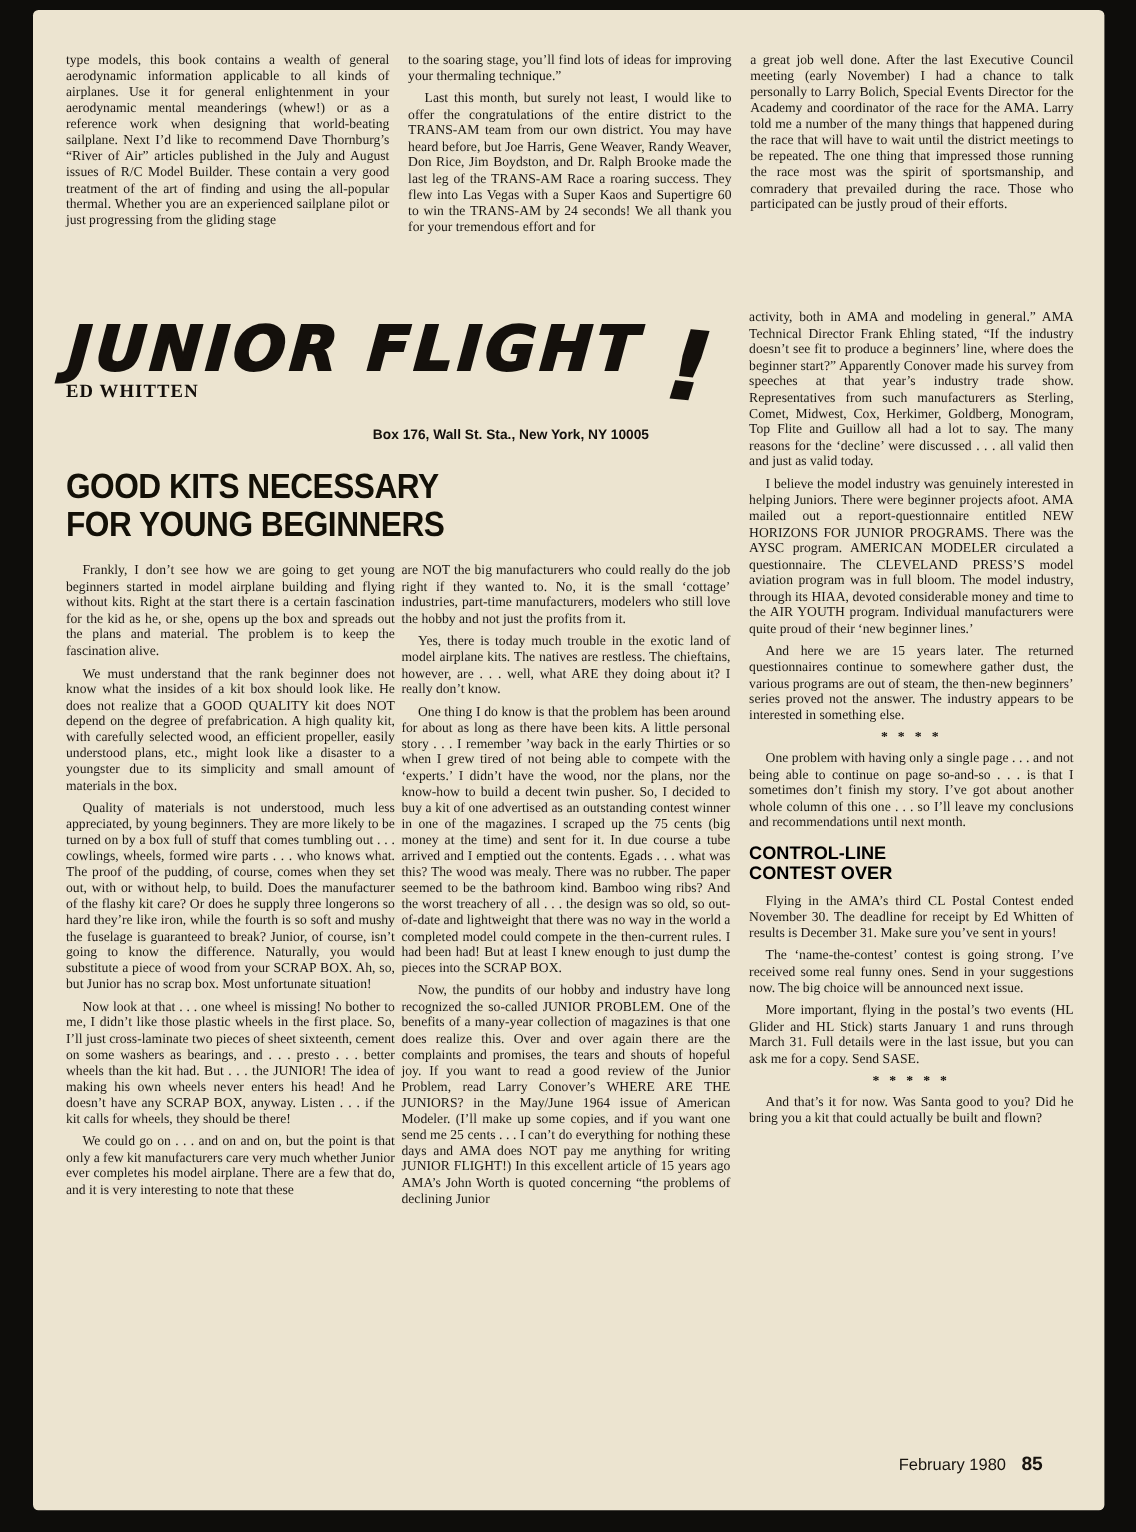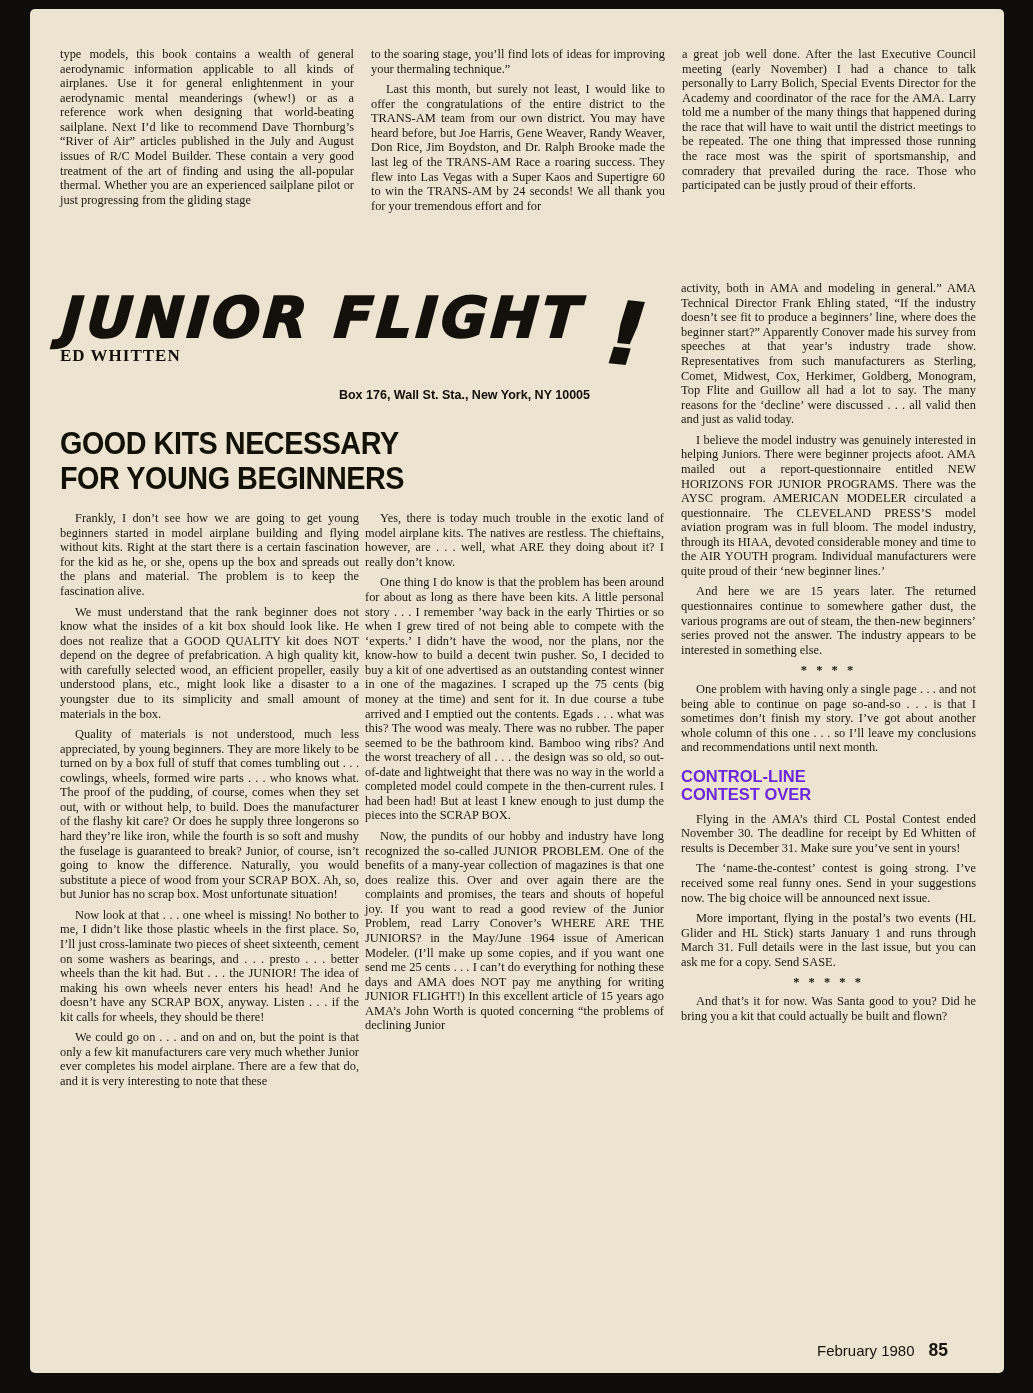--- a/index.html
+++ b/index.html
@@ -44,27 +44,27 @@
   .article-heading {
     font-family:"Liberation Sans", sans-serif; font-weight:bold; font-size:30px;
     line-height:1.1; letter-spacing:-0.5px; color:#131007;
     margin:12px 0 20px; transform:scale(0.96,1.06); transform-origin:left top;
   }
   .two-cols { display:flex; gap:6px; }
   .two-cols .col { flex:1; }
 
   .subhead {
     font-family:"Liberation Sans", sans-serif; font-weight:bold; font-size:16.5px;
-    line-height:1.12; margin:12px 0 8px; text-align:left; color:#6d28d9; text-indent:0;
+    line-height:1.12; margin:12px 0 8px; text-align:left; color:#000000; text-indent:0;
   }
   .subhead span { display:block; }
   .stars { text-align:center; letter-spacing:3px; font-weight:bold; font-size:12.5px; margin:1px 0 4px; text-indent:0; }
 
   .page-footer {
-    position:absolute; right:56px; bottom:12px;
+    position:absolute; right:56px; bottom:32px;
     font-family:"Liberation Sans", sans-serif; font-size:15px; color:#18140f;
   }
   .page-footer .pageno { font-weight:bold; font-size:17.5px; margin-left:14px; }
 </style>
 </head>
 <body>
 
 <div class="scan">
   <div class="paper">
 
@@ -100,20 +100,21 @@
 
         <div class="two-cols">
           <div class="col">
             <p>Frankly, I don’t see how we are going to get young beginners started in model airplane building and flying without kits. Right at the start there is a certain fascination for the kid as he, or she, opens up the box and spreads out the plans and material. The problem is to keep the fascination alive.</p>
             <p>We must understand that the rank beginner does not know what the insides of a kit box should look like. He does not realize that a GOOD QUALITY kit does NOT depend on the degree of prefabrication. A high quality kit, with carefully selected wood, an efficient propeller, easily understood plans, etc., might look like a disaster to a youngster due to its simplicity and small amount of materials in the box.</p>
             <p>Quality of materials is not understood, much less appreciated, by young beginners. They are more likely to be turned on by a box full of stuff that comes tumbling out . . . cowlings, wheels, formed wire parts . . . who knows what. The proof of the pudding, of course, comes when they set out, with or without help, to build. Does the manufacturer of the flashy kit care? Or does he supply three longerons so hard they’re like iron, while the fourth is so soft and mushy the fuselage is guaranteed to break? Junior, of course, isn’t going to know the difference. Naturally, you would substitute a piece of wood from your SCRAP BOX. Ah, so, but Junior has no scrap box. Most unfortunate situation!</p>
             <p>Now look at that . . . one wheel is missing! No bother to me, I didn’t like those plastic wheels in the first place. So, I’ll just cross-laminate two pieces of sheet sixteenth, cement on some washers as bearings, and . . . presto . . . better wheels than the kit had. But . . . the JUNIOR! The idea of making his own wheels never enters his head! And he doesn’t have any SCRAP BOX, anyway. Listen . . . if the kit calls for wheels, they should be there!</p>
             <p>We could go on . . . and on and on, but the point is that only a few kit manufacturers care very much whether Junior ever completes his model airplane. There are a few that do, and it is very interesting to note that these</p>
           </div>
           <div class="col">
+            <p class="noindent">are NOT the big manufacturers who could really do the job right if they wanted to. No, it is the small ‘cottage’ industries, part-time manufacturers, modelers who still love the hobby and not just the profits from it.</p>
             <p>Yes, there is today much trouble in the exotic land of model airplane kits. The natives are restless. The chieftains, however, are . . . well, what ARE they doing about it? I really don’t know.</p>
             <p>One thing I do know is that the problem has been around for about as long as there have been kits. A little personal story . . . I remember ’way back in the early Thirties or so when I grew tired of not being able to compete with the ‘experts.’ I didn’t have the wood, nor the plans, nor the know-how to build a decent twin pusher. So, I decided to buy a kit of one advertised as an outstanding contest winner in one of the magazines. I scraped up the 75 cents (big money at the time) and sent for it. In due course a tube arrived and I emptied out the contents. Egads . . . what was this? The wood was mealy. There was no rubber. The paper seemed to be the bathroom kind. Bamboo wing ribs? And the worst treachery of all . . . the design was so old, so out-of-date and lightweight that there was no way in the world a completed model could compete in the then-current rules. I had been had! But at least I knew enough to just dump the pieces into the SCRAP BOX.</p>
             <p>Now, the pundits of our hobby and industry have long recognized the so-called JUNIOR PROBLEM. One of the benefits of a many-year collection of magazines is that one does realize this. Over and over again there are the complaints and promises, the tears and shouts of hopeful joy. If you want to read a good review of the Junior Problem, read Larry Conover’s WHERE ARE THE JUNIORS? in the May/June 1964 issue of American Modeler. (I’ll make up some copies, and if you want one send me 25 cents . . . I can’t do everything for nothing these days and AMA does NOT pay me anything for writing JUNIOR FLIGHT!) In this excellent article of 15 years ago AMA’s John Worth is quoted concerning “the problems of declining Junior</p>
           </div>
         </div>
       </div>
 
       <div class="col right-col">
         <p class="noindent">activity, both in AMA and modeling in general.” AMA Technical Director Frank Ehling stated, “If the industry doesn’t see fit to produce a beginners’ line, where does the beginner start?” Apparently Conover made his survey from speeches at that year’s industry trade show. Representatives from such manufacturers as Sterling, Comet, Midwest, Cox, Herkimer, Goldberg, Monogram, Top Flite and Guillow all had a lot to say. The many reasons for the ‘decline’ were discussed . . . all valid then and just as valid today.</p>
         <p>I believe the model industry was genuinely interested in helping Juniors. There were beginner projects afoot. AMA mailed out a report-questionnaire entitled NEW HORIZONS FOR JUNIOR PROGRAMS. There was the AYSC program. AMERICAN MODELER circulated a questionnaire. The CLEVELAND PRESS’S model aviation program was in full bloom. The model industry, through its HIAA, devoted considerable money and time to the AIR YOUTH program. Individual manufacturers were quite proud of their ‘new beginner lines.’</p>

